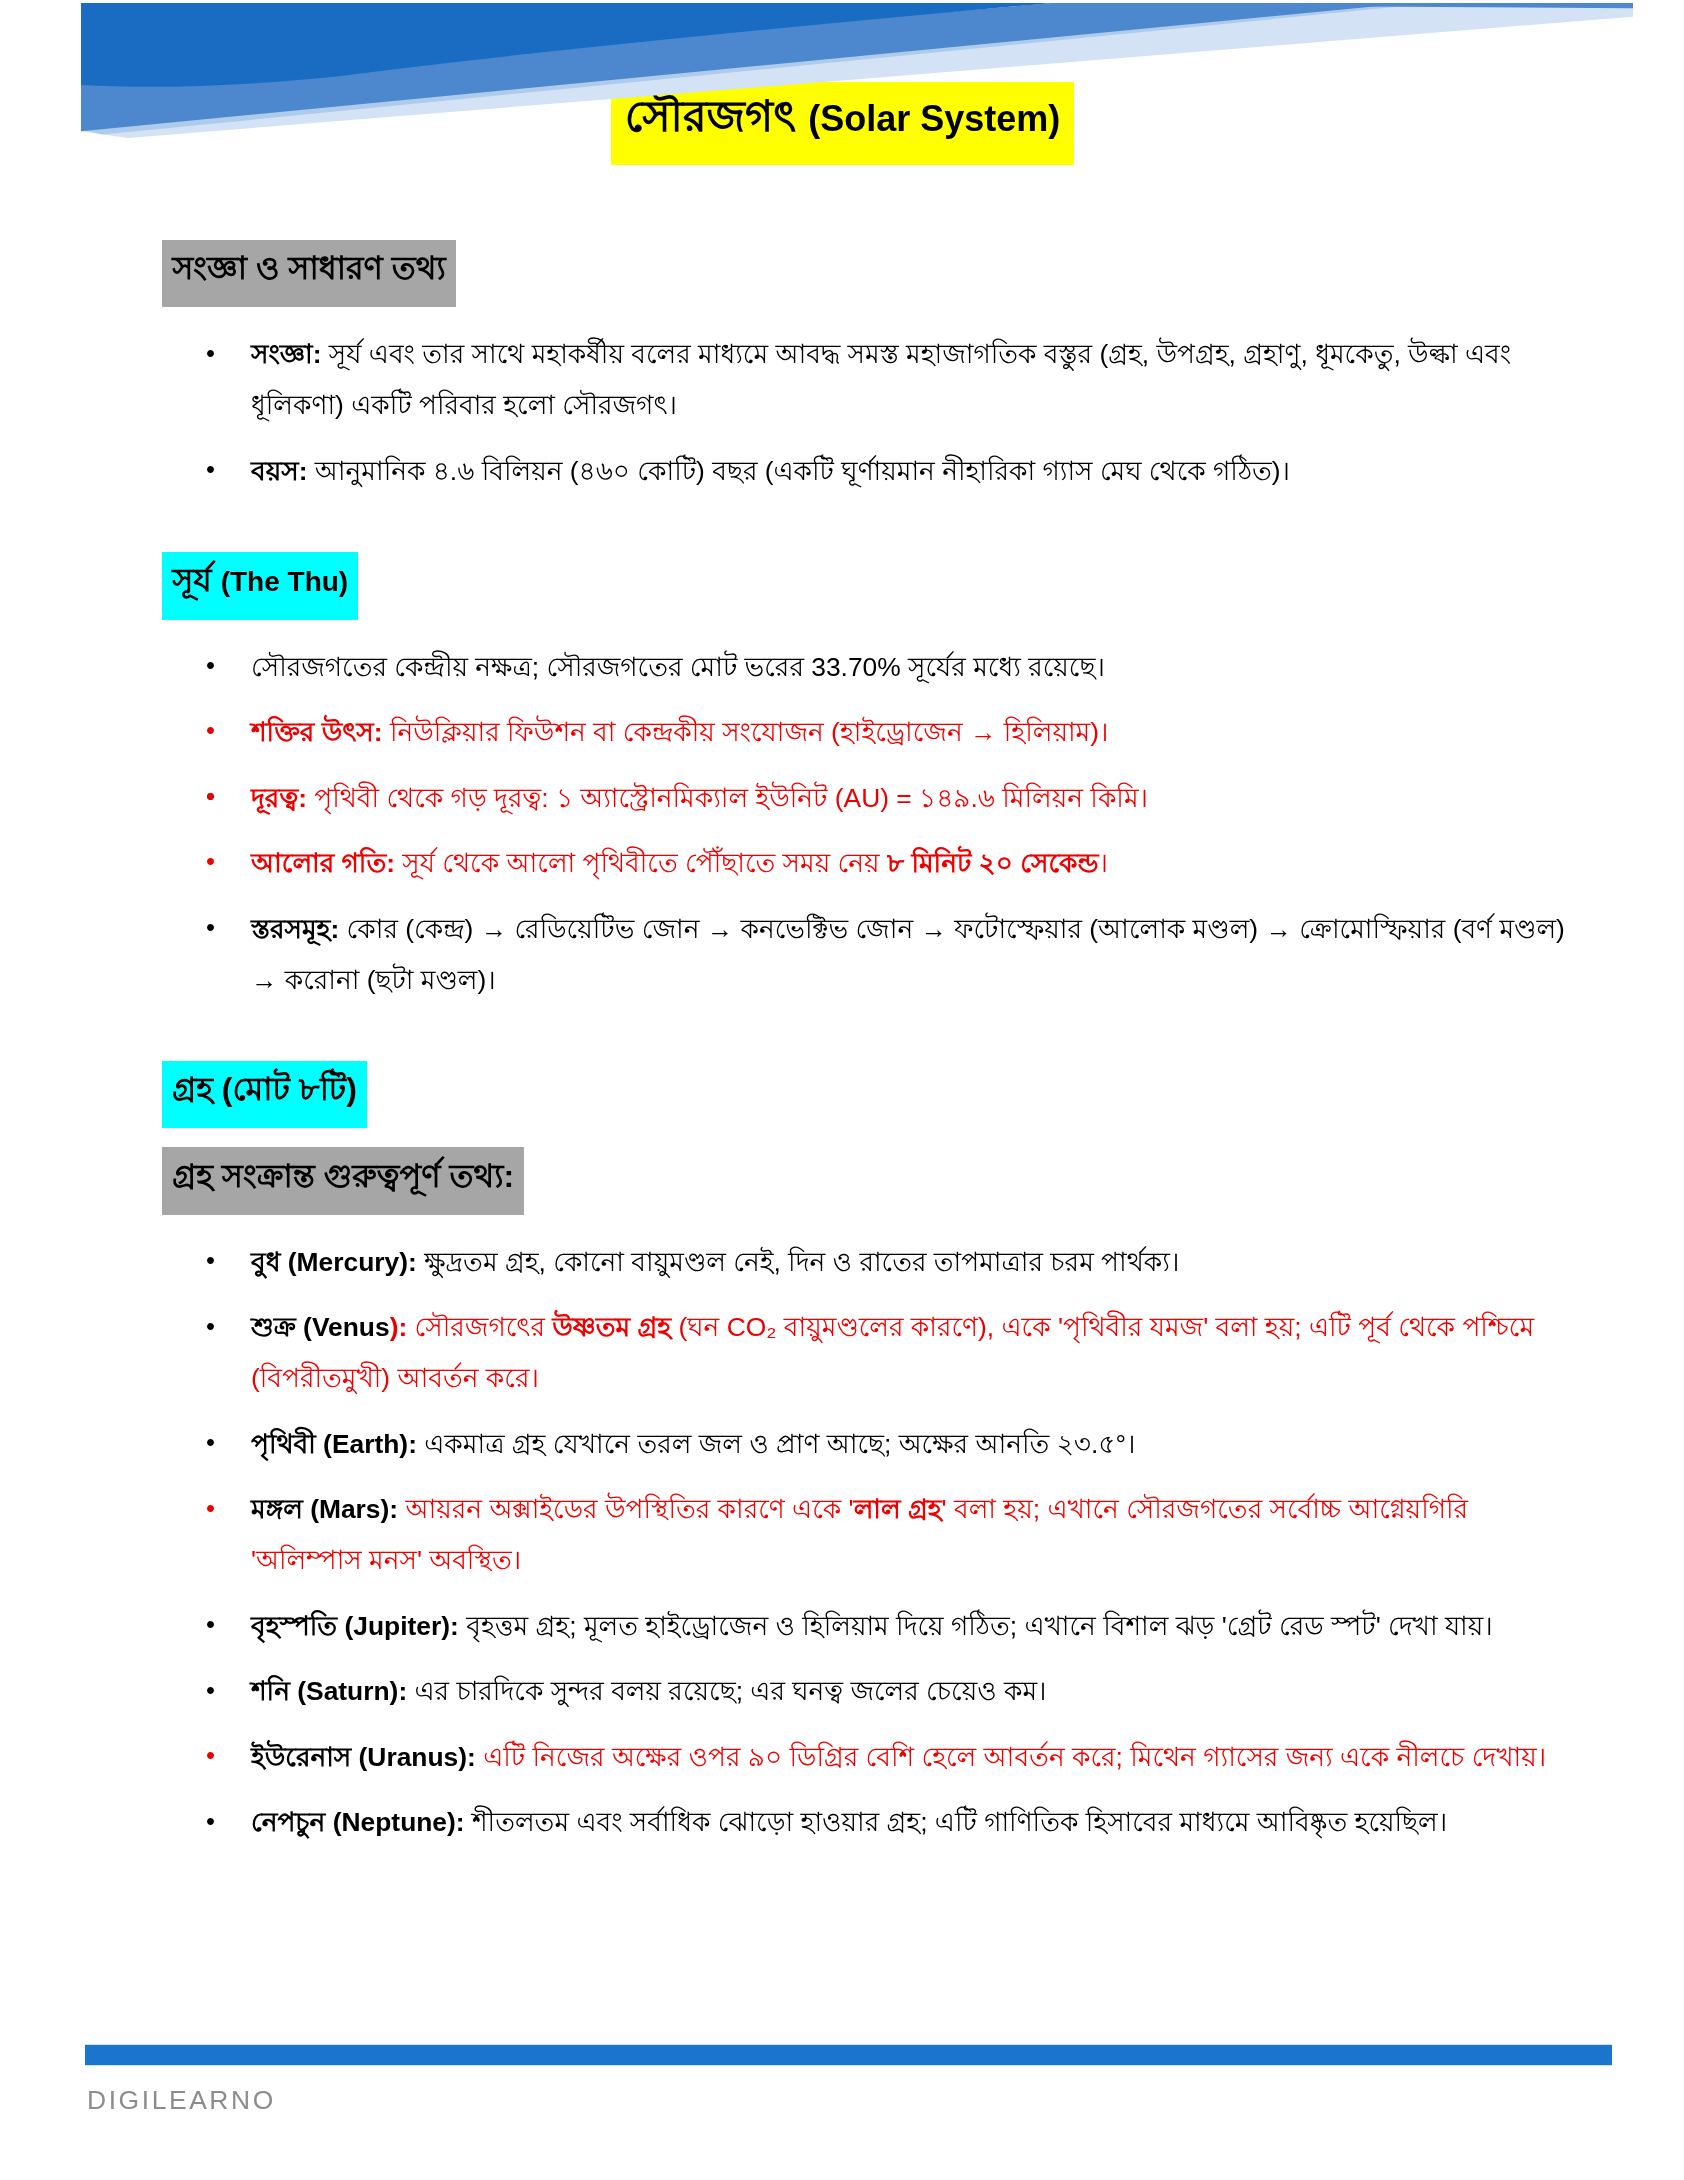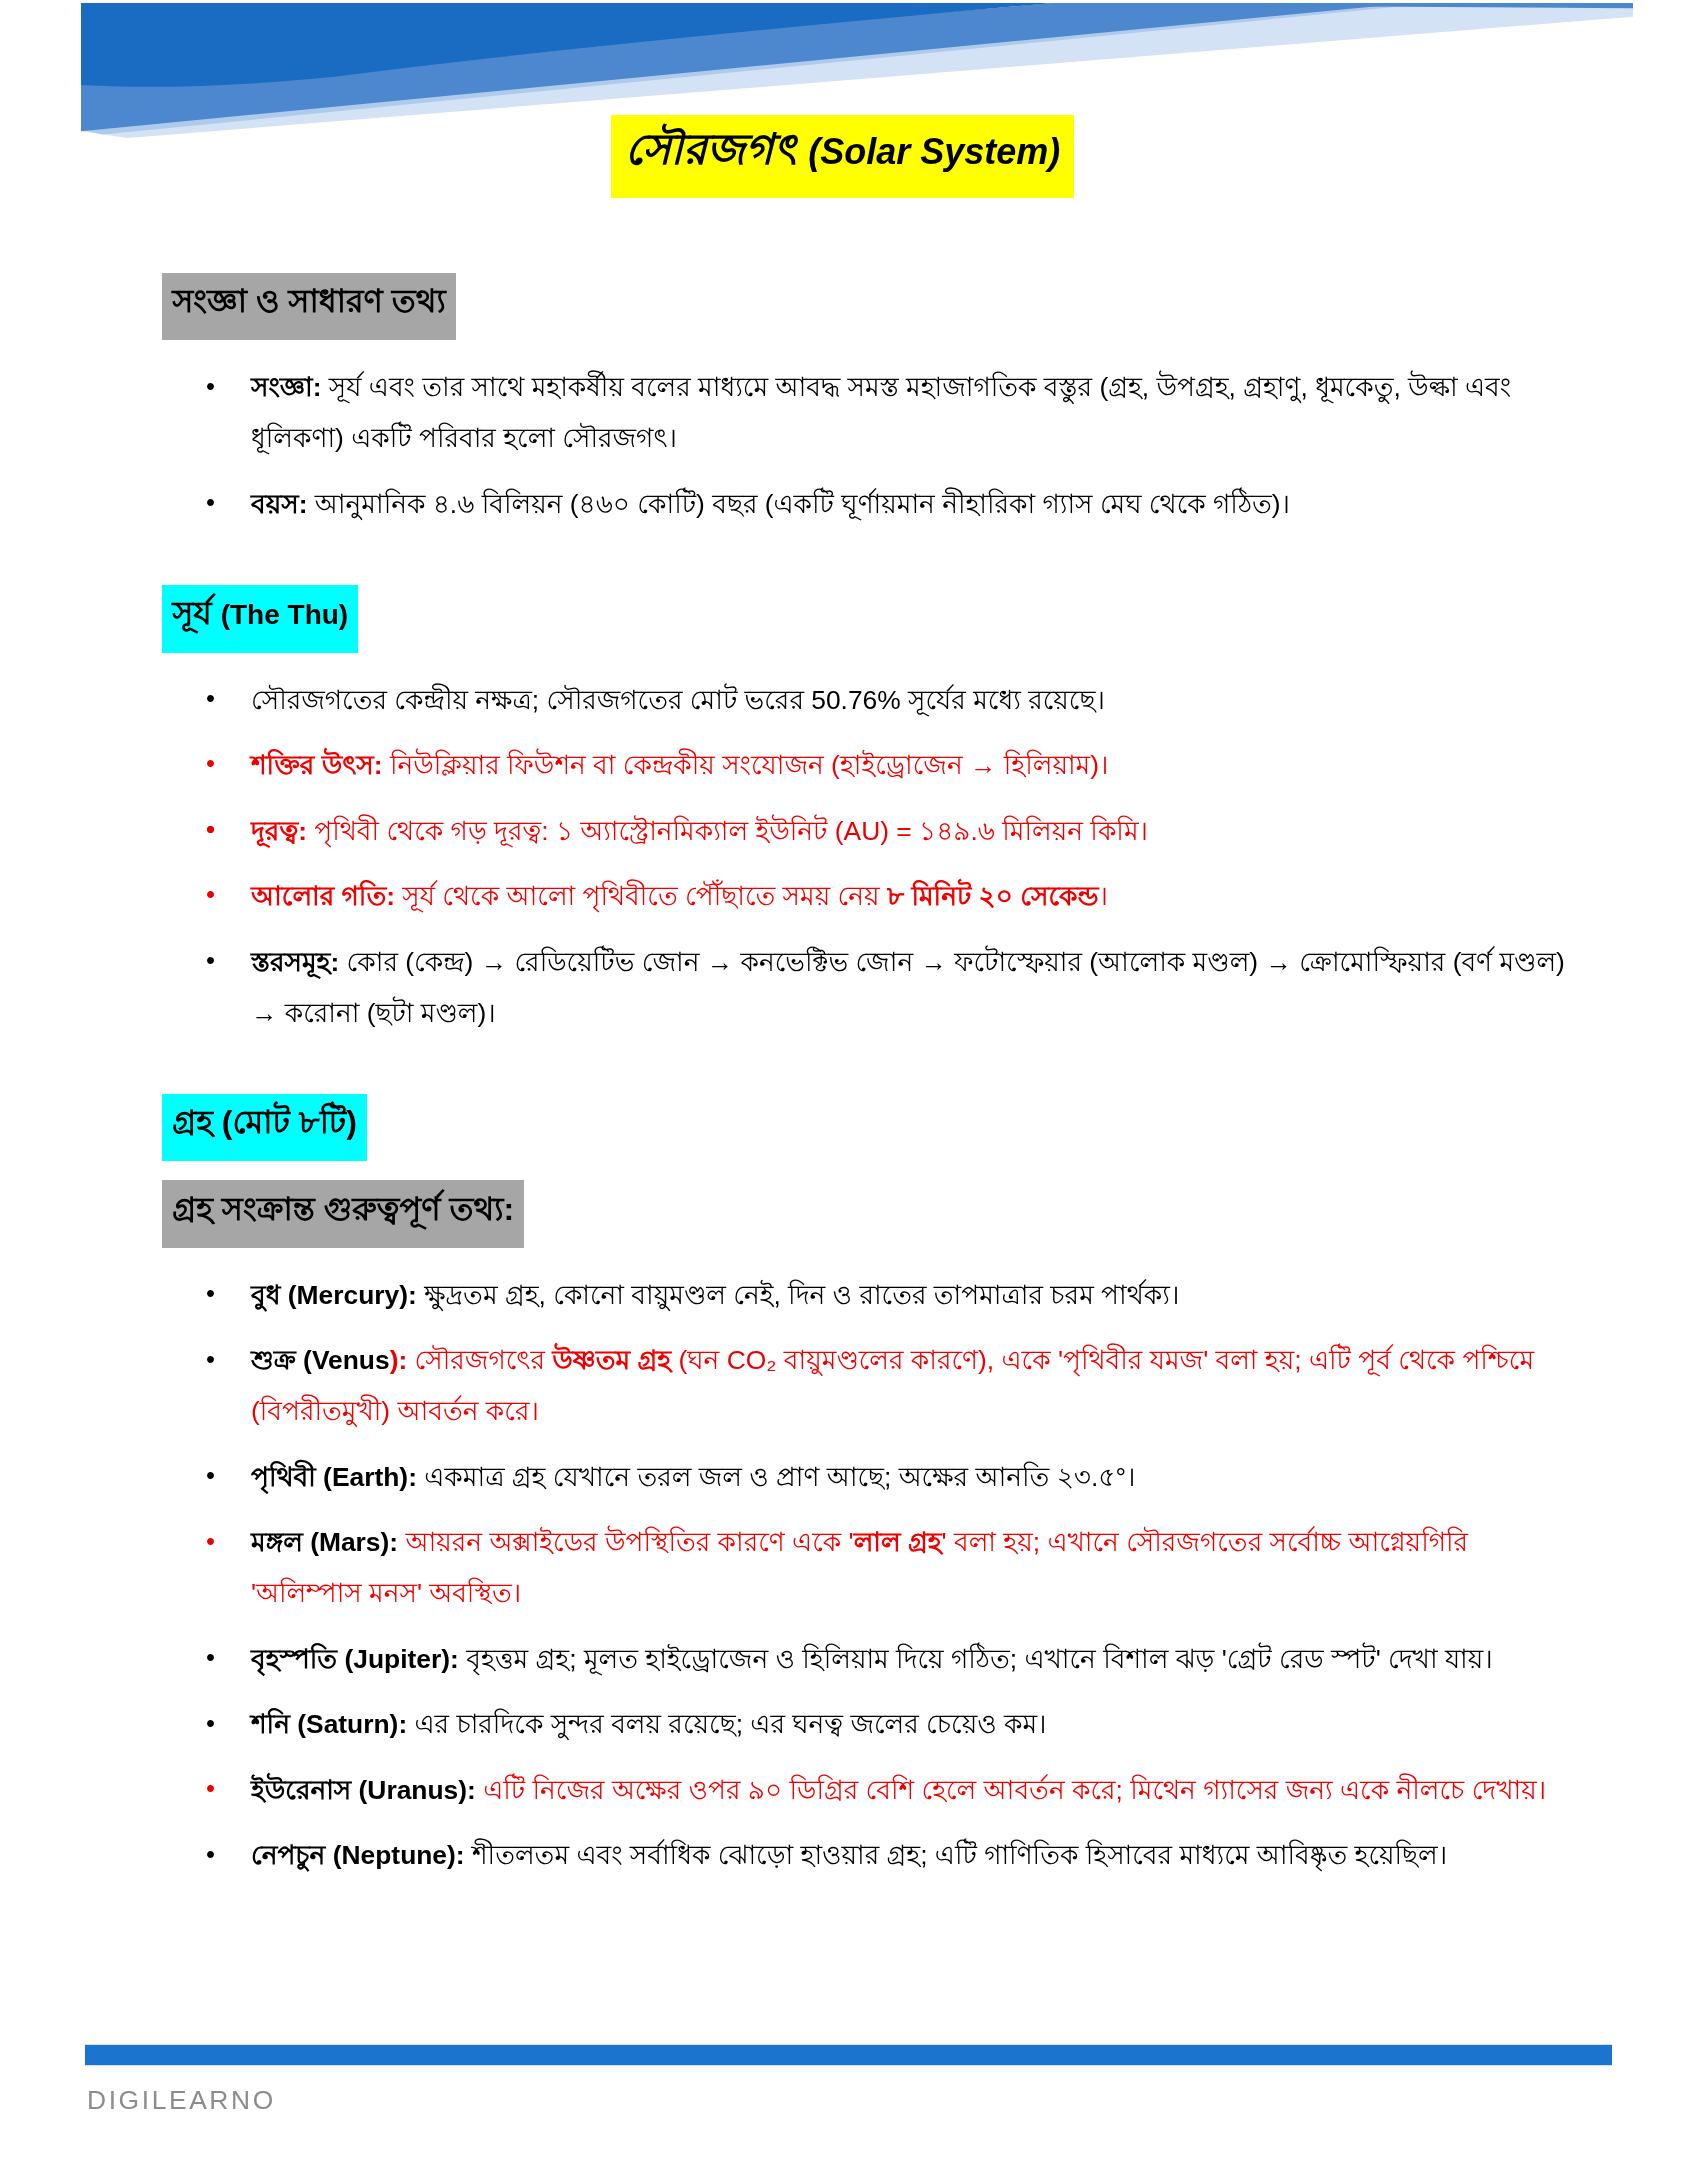--- a/index.html
+++ b/index.html
@@ -13,21 +13,21 @@
   }
 
   
   .header-swoosh {
     position: absolute; top: 3.4px; left: 81px;
     width: 1552px; height: 135px;
     display: block;
   }
 
   
-  .title-row { margin: 0; padding-top: 115px; text-align: center; font-weight: 700; font-style: italic; }
+  .title-row { margin: 0; padding-top: 82px; text-align: center; font-weight: 700; }
   .hl { display: inline-block; }
   .hl.yellow { background: var(--c-yellow); padding: 1.7px 13.6px 10.2px; }
   .hl.cyan   { background: var(--c-cyan);   padding: 3.4px 10.2px 10.2px; }
   .hl.gray   { background: var(--c-gray);   padding: 3.4px 10.2px 10.2px; }
   .title-row .bn { font-size: 43px; }
   .title-row .en { font-size: 36px; }
 
   
   #sections { padding: 0 104px 0 162px; }
   .doc-section h2 { margin: 55px 0 0; font-weight: 700; }
@@ -81,21 +81,21 @@
     <section class="doc-section">
       <h2><span class="hl gray"><span class="bn">সংজ্ঞা ও সাধারণ তথ্য</span></span></h2>
       <ul class="blist">
         <li><span class="marker">•</span><span class="btext"><span class="b">সংজ্ঞা:</span><span> সূর্য এবং তার সাথে মহাকর্ষীয় বলের মাধ্যমে আবদ্ধ সমস্ত মহাজাগতিক বস্তুর (গ্রহ, উপগ্রহ, গ্রহাণু, ধূমকেতু, উল্কা এবং ধূলিকণা) একটি পরিবার হলো সৌরজগৎ।</span></span></li>
         <li><span class="marker">•</span><span class="btext"><span class="b">বয়স:</span><span> আনুমানিক ৪.৬ বিলিয়ন (৪৬০ কোটি) বছর (একটি ঘূর্ণায়মান নীহারিকা গ্যাস মেঘ থেকে গঠিত)।</span></span></li>
       </ul>
     </section>
     <section class="doc-section">
       <h2><span class="hl cyan"><span class="bn">সূর্য </span><span class="en">(The Thu)</span></span></h2>
       <ul class="blist">
-        <li><span class="marker">•</span><span class="btext"><span>সৌরজগতের কেন্দ্রীয় নক্ষত্র; সৌরজগতের মোট ভরের 50.76% সূর্যের মধ্যে রয়েছে।</span></span></li>
+        <li><span class="marker">•</span><span class="btext"><span>সৌরজগতের কেন্দ্রীয় নক্ষত্র; সৌরজগতের মোট ভরের 33.70% সূর্যের মধ্যে রয়েছে।</span></span></li>
         <li><span class="marker red">•</span><span class="btext"><span class="b red">শক্তির উৎস:</span><span class="red"> নিউক্লিয়ার ফিউশন বা কেন্দ্রকীয় সংযোজন (হাইড্রোজেন → হিলিয়াম)।</span></span></li>
         <li><span class="marker">•</span></li>
         <li><span class="marker red">•</span><span class="btext"><span class="b red">দূরত্ব:</span><span class="red"> পৃথিবী থেকে গড় দূরত্ব: ১ অ্যাস্ট্রোনমিক্যাল ইউনিট (AU) = ১৪৯.৬ মিলিয়ন কিমি।</span></span></li>
         <li><span class="marker red">•</span><span class="btext"><span class="b red">আলোর গতি:</span><span class="red"> সূর্য থেকে আলো পৃথিবীতে পৌঁছাতে সময় নেয় </span><span class="b red">৮ মিনিট ২০ সেকেন্ড</span><span class="red">।</span></span></li>
         <li><span class="marker">•</span><span class="btext"><span class="b">স্তরসমূহ:</span><span> কোর (কেন্দ্র) → রেডিয়েটিভ জোন → কনভেক্টিভ জোন → ফটোস্ফেয়ার (আলোক মণ্ডল) → ক্রোমোস্ফিয়ার (বর্ণ মণ্ডল) → করোনা (ছটা মণ্ডল)।</span></span></li>
       </ul>
     </section>
     <section class="doc-section">
       <h2><span class="hl cyan"><span class="bn">গ্রহ (মোট ৮টি)</span></span></h2>
       <h2 class="sub"><span class="hl gray"><span class="bn">গ্রহ সংক্রান্ত গুরুত্বপূর্ণ তথ্য:</span></span></h2>

